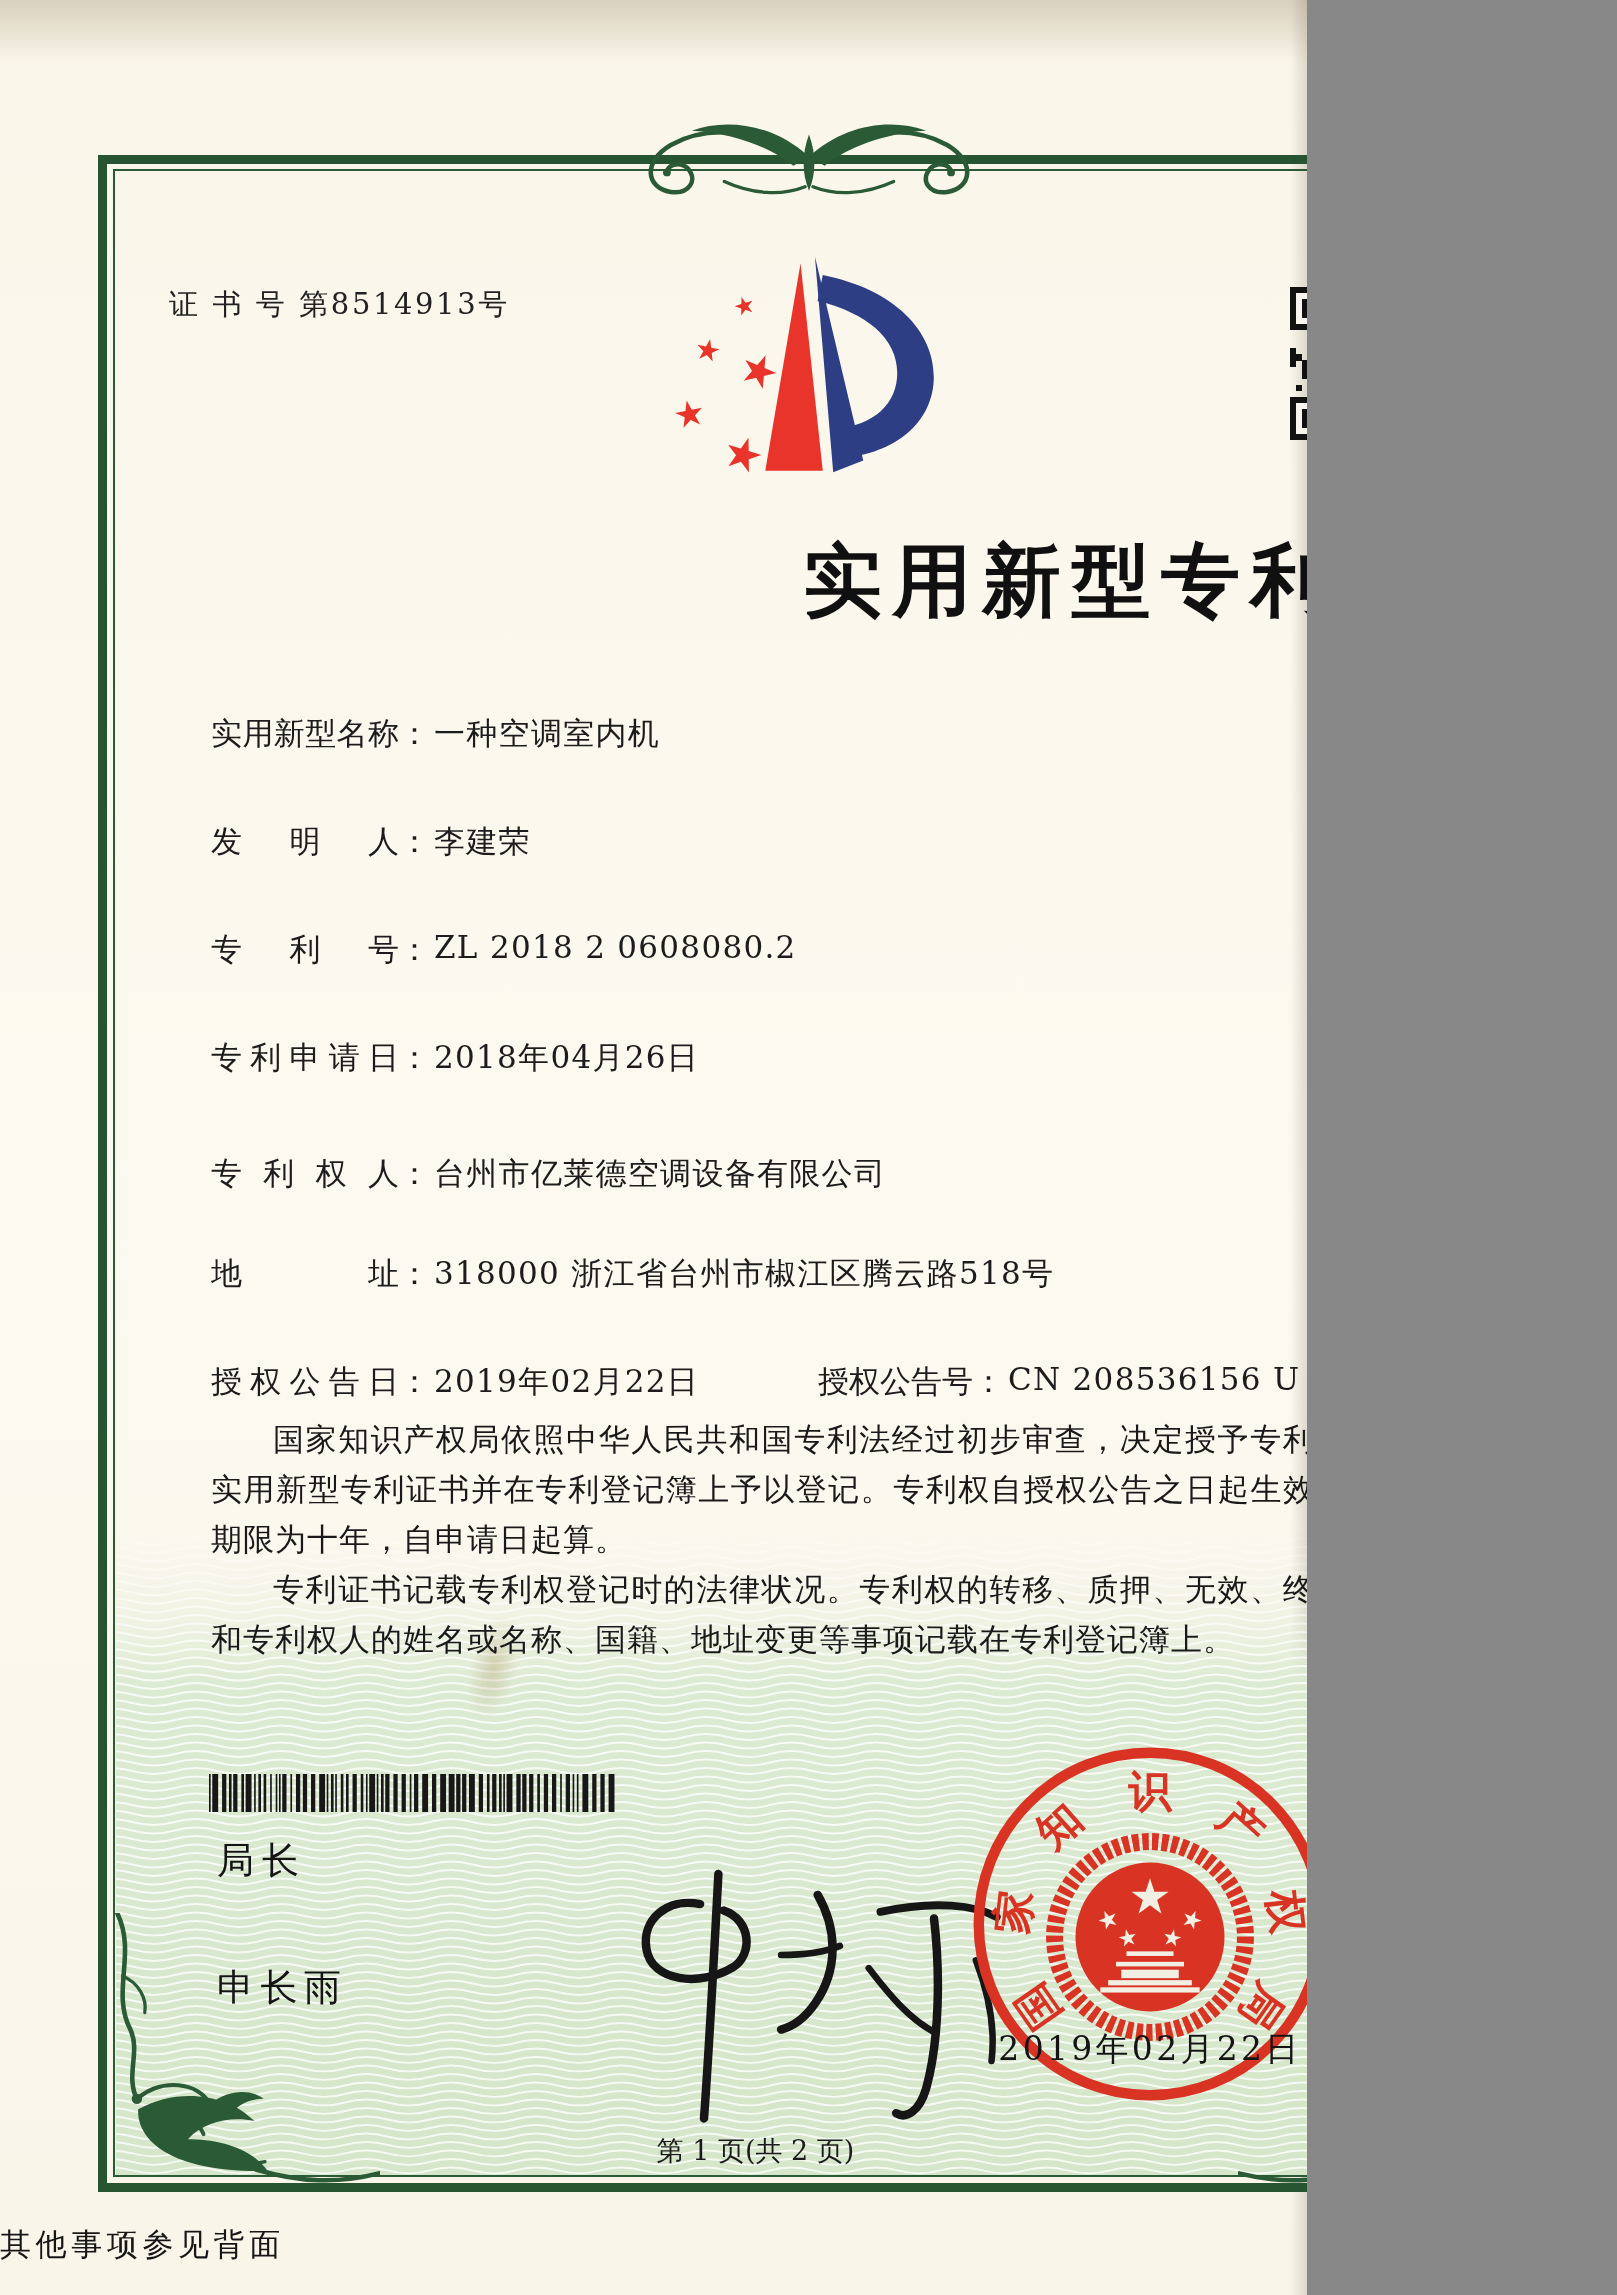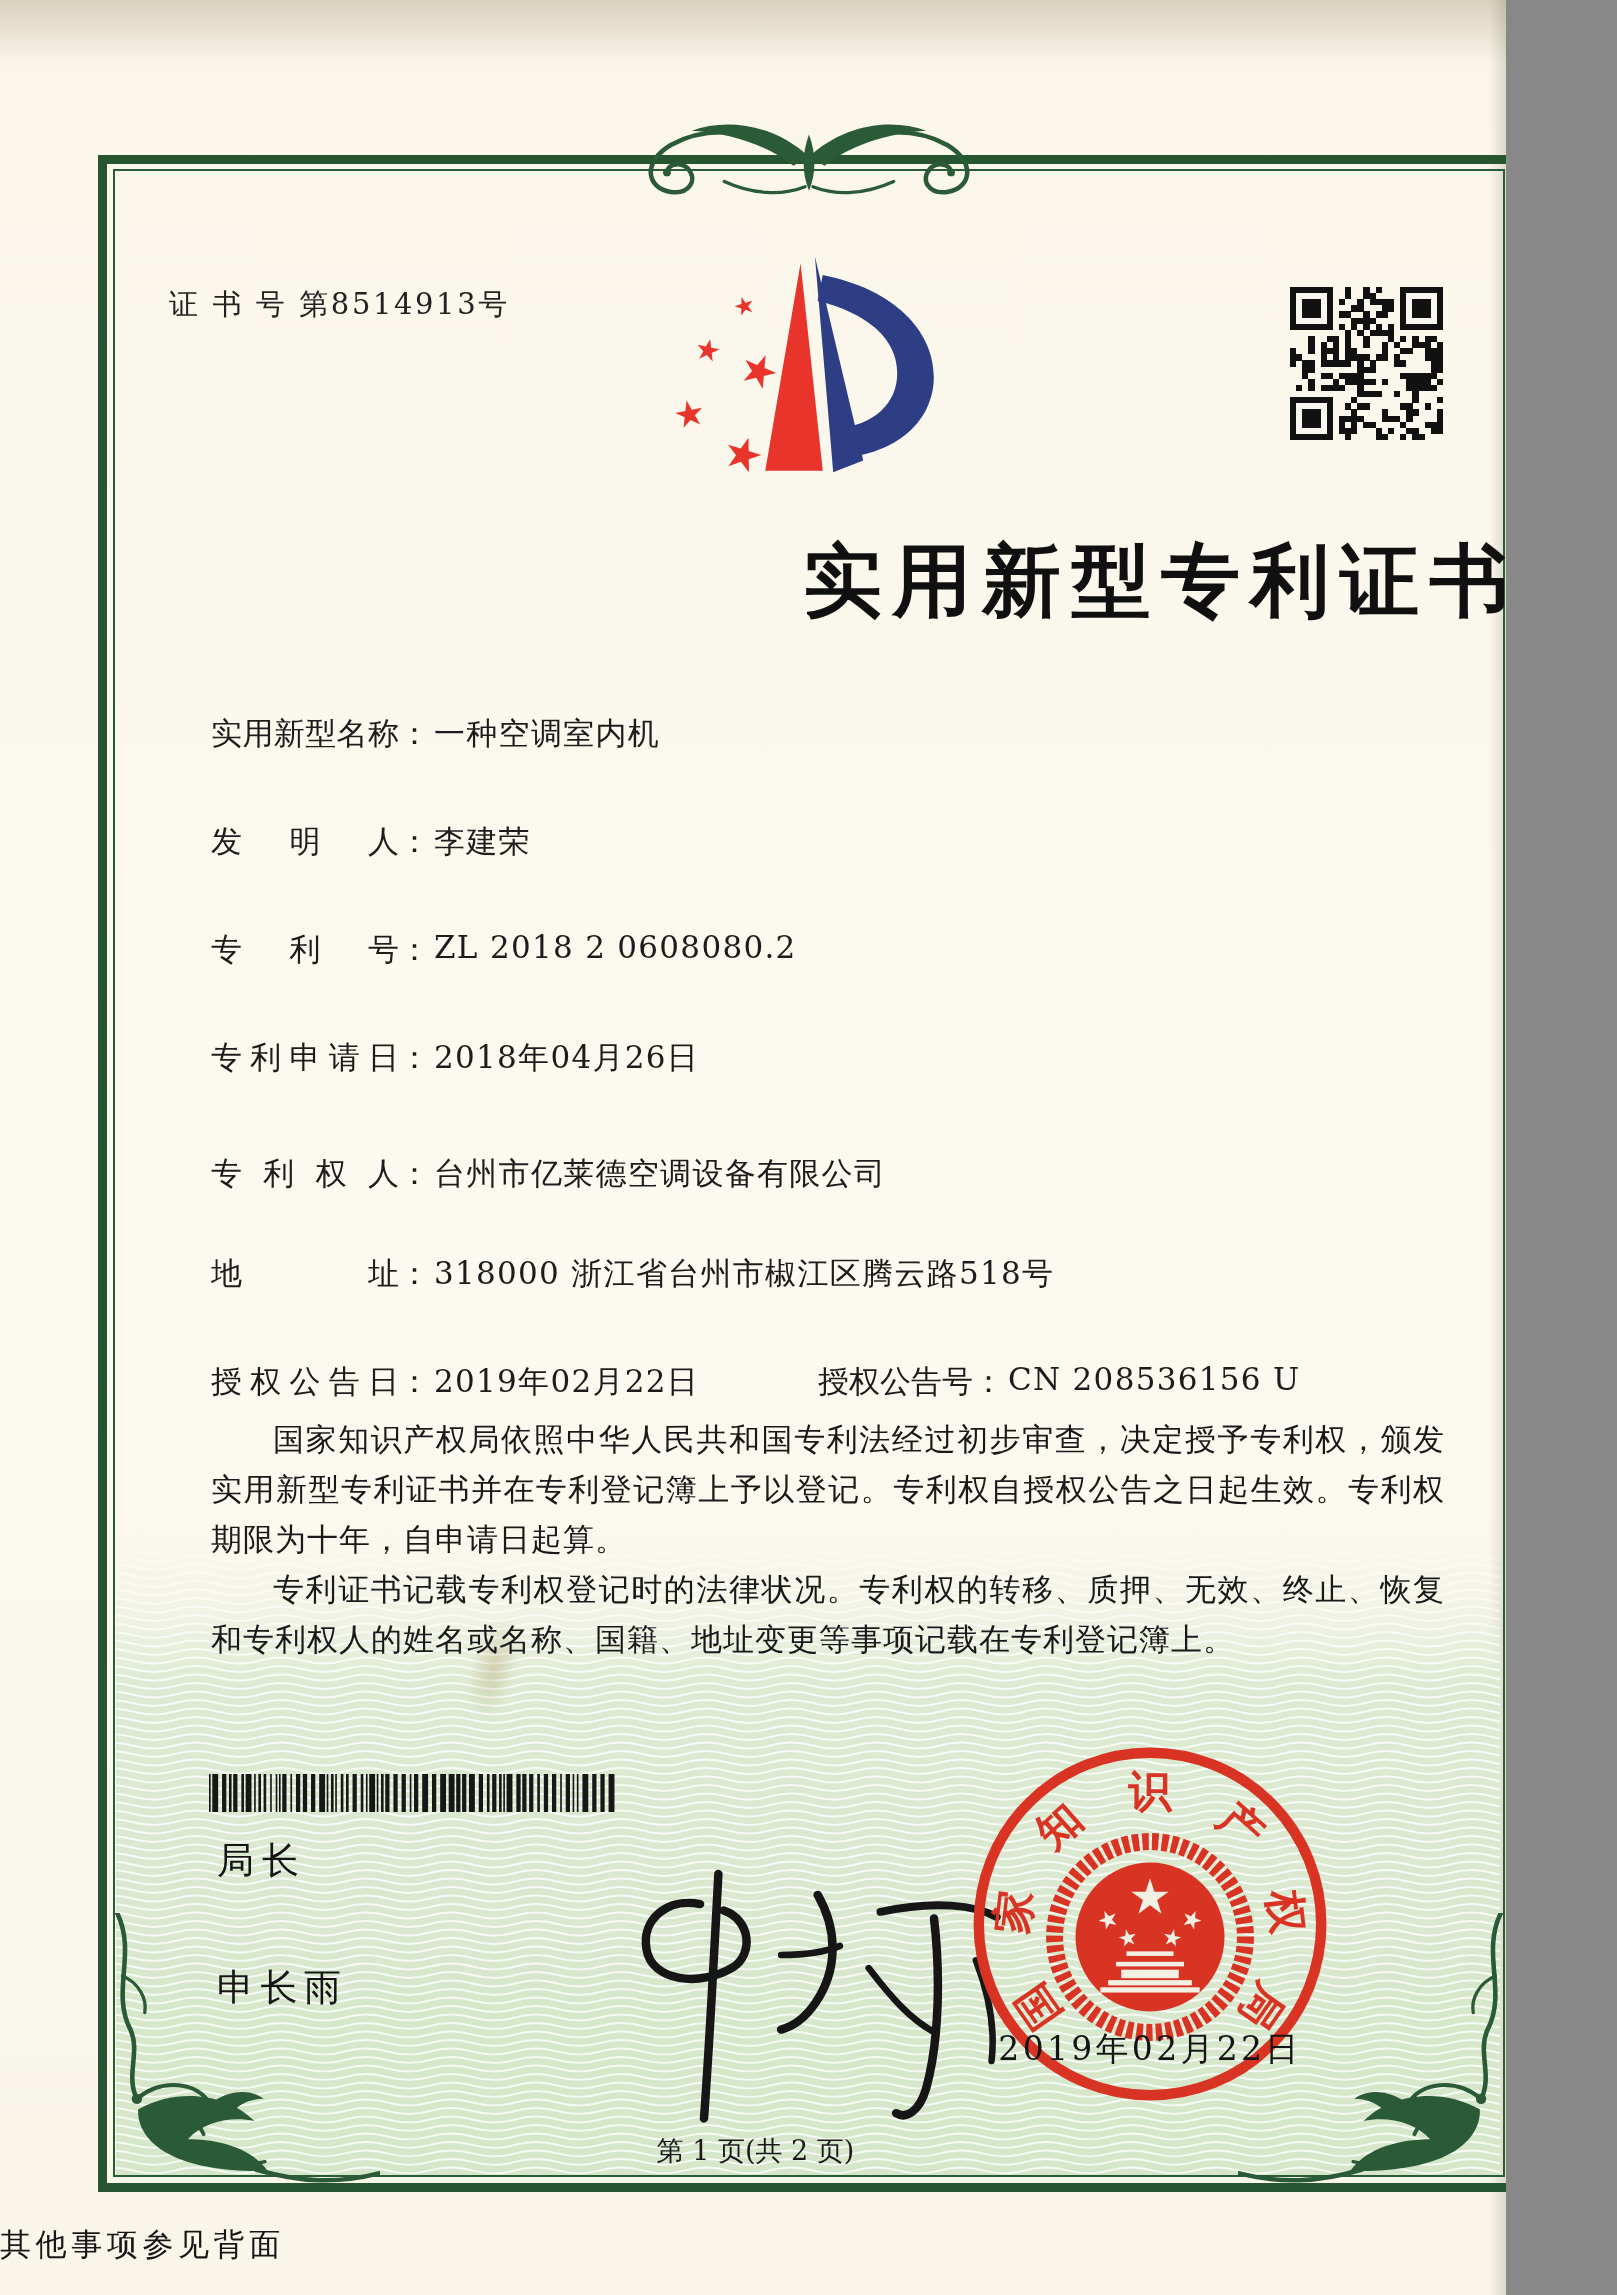--- a/index.html
+++ b/index.html
@@ -1,17 +1,17 @@
 <!DOCTYPE html>
 <html style="font-size:10.5px"><head>
 <meta charset="utf-8">
 <style>
   html,body{margin:0;padding:0;background:#888;}
   #page{
-    position:relative;width:1506px;height:2295px;overflow:hidden;
+    position:relative;width:1307px;height:2295px;overflow:hidden;
     background:linear-gradient(180deg,#f3ecdb 0%,#faf6ea 3%,#fcf9f0 55%,#f9f5e9 100%);
     font-family:"DejaVu Serif","Liberation Serif",serif;color:#1c1c1c;
   }
   .top-shade{position:absolute;left:0;top:0;width:100%;height:62px;
     background:linear-gradient(180deg,rgba(125,112,88,.22),rgba(125,112,88,0));}
   .right-shade{position:absolute;right:0;top:0;width:17px;height:100%;
     background:linear-gradient(270deg,rgba(90,80,60,.18),rgba(90,80,60,0));}
 
   
   .frame-outer{position:absolute;left:98px;top:155px;width:1421px;height:2037px;

